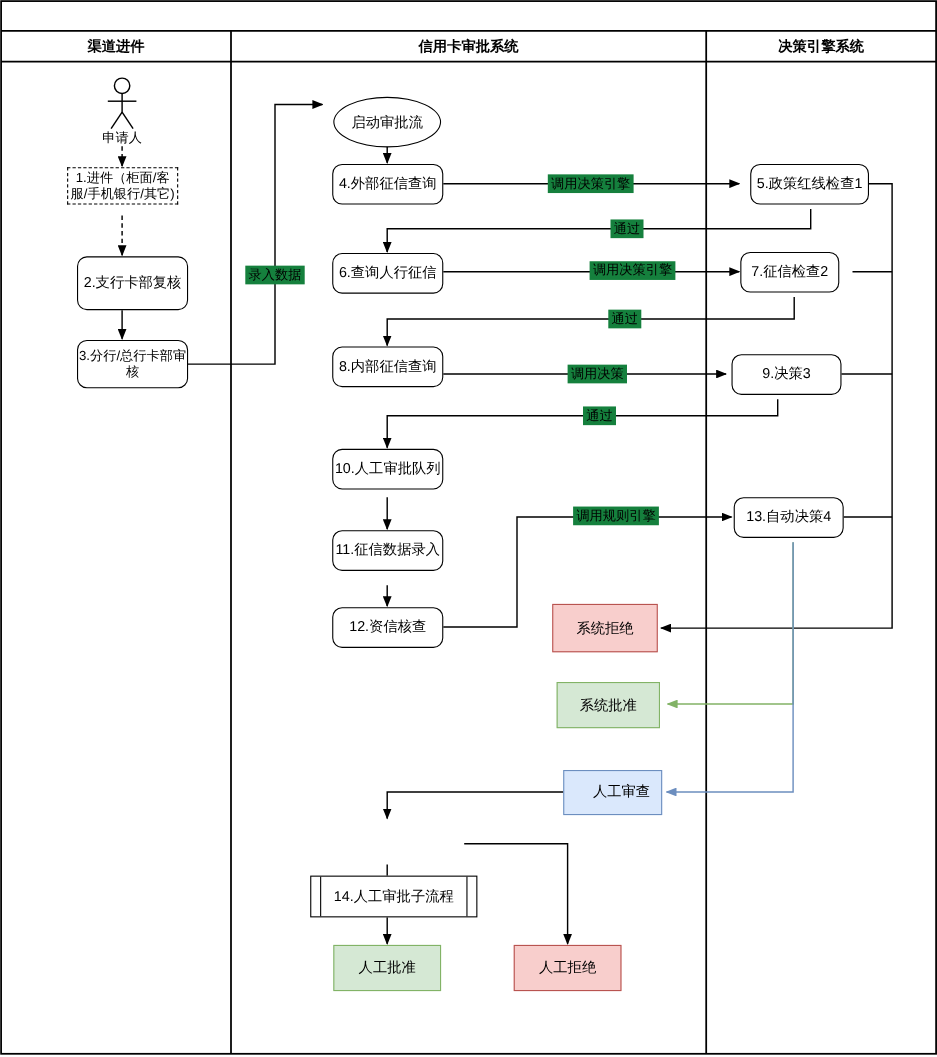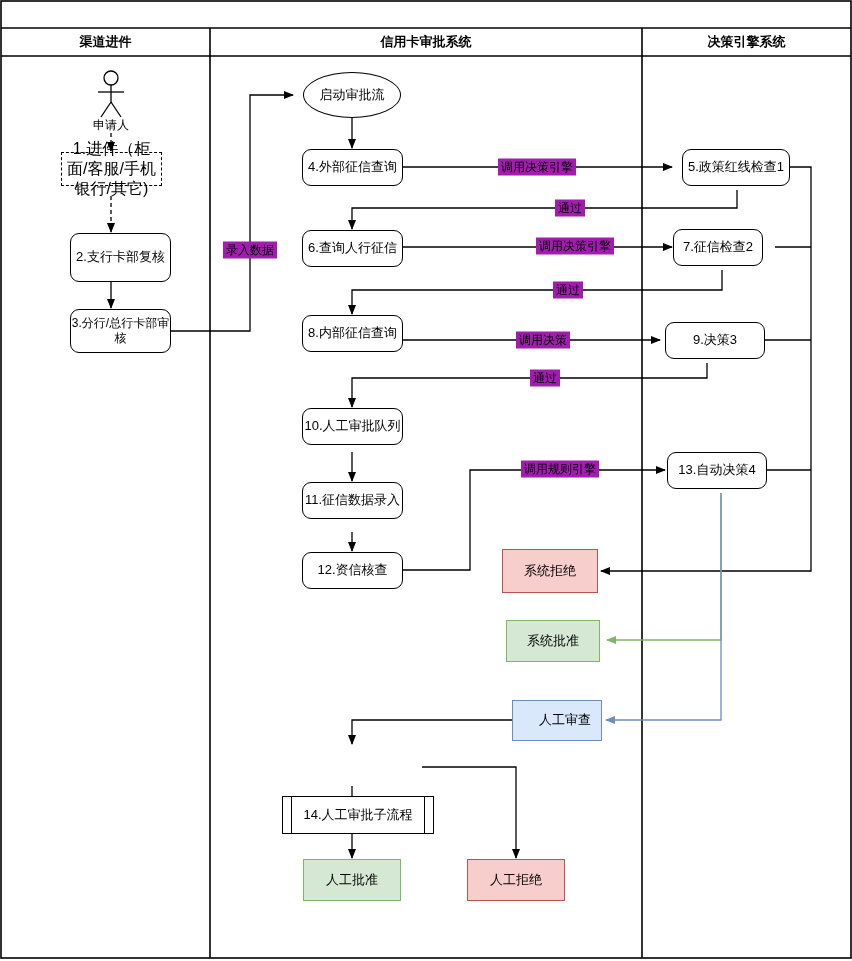--- a/index.html
+++ b/index.html
@@ -12,21 +12,21 @@
   .dashed{border:1.3px dashed #000;}
   .plain{border:1.3px solid #000;}
   .ellipse{border:1.3px solid #000;border-radius:50%;}
   .fill-red{background:#f8cecc;border:1.3px solid #b85450;}
   .fill-green{background:#d5e8d4;border:1.3px solid #82b366;}
   .fill-blue{background:#dae8fc;border:1.3px solid #6c8ebf;}
   .lane-title{position:absolute;display:flex;align-items:center;justify-content:center;
         font-size:13px;font-weight:bold;color:#000;box-sizing:border-box;}
   .diagram-title{position:absolute;left:1px;top:1px;width:850px;height:27px;display:flex;
         align-items:center;justify-content:center;font-size:14px;font-weight:bold;color:#000;}
-  .edge-label{position:absolute;font-size:12px;color:#000;background:#a21caf;padding:0 3px;
+  .edge-label{position:absolute;font-size:12px;color:#000;background:#15803d;padding:0 3px;
         white-space:nowrap;transform:translate(-50%,-50%);}
   .subproc-bar{position:absolute;top:0;bottom:0;width:1.3px;background:#000;}
   .actor-label{position:absolute;font-size:12px;color:#000;transform:translateX(-50%);white-space:nowrap;}
 </style>
 </head>
 <body>
 
 <div id="canvas">
 
   <svg id="svg" xmlns="http://www.w3.org/2000/svg">
@@ -110,25 +110,25 @@
     </g>
   </svg>
 
 
   <div class="lane-title" style="left:1px;top:28px;width:209px;height:28px;">渠道进件</div>
   <div class="lane-title" style="left:210px;top:28px;width:432px;height:28px;">信用卡审批系统</div>
   <div class="lane-title" style="left:642px;top:28px;width:209px;height:28px;">决策引擎系统</div>
 
   <div class="actor-label" style="left:111px;top:117px;">申请人</div>
 
-  <div class="node dashed" style="left:61px;top:152px;width:101px;height:27px;font-size:16px;padding:16px 2px;">1.进件（柜面/客服/手机银行/其它)</div>
+  <div class="node dashed" style="left:61px;top:152px;width:101px;height:27px;font-size:12px;padding:16px 2px;">1.进件（柜面/客服/手机银行/其它)</div>
   <div class="node rounded" style="left:70px;top:233px;width:101px;height:49px;">2.支行卡部复核</div>
   <div class="node rounded" style="left:70px;top:309px;width:101px;height:44px;font-size:12px;">3.分行/总行卡部审核</div>
 
-  <div class="node ellipse" style="left:303px;top:72px;width:98px;height:46px;">启动审批流</div>
+  <div class="node ellipse" style="left:303px;top:88px;width:98px;height:46px;">启动审批流</div>
   <div class="node rounded" style="left:302px;top:149px;width:101px;height:37px;">4.外部征信查询</div>
   <div class="node rounded" style="left:302px;top:230px;width:101px;height:37px;">6.查询人行征信</div>
   <div class="node rounded" style="left:302px;top:315px;width:101px;height:37px;">8.内部征信查询</div>
   <div class="node rounded" style="left:302px;top:408px;width:101px;height:37px;">10.人工审批队列</div>
   <div class="node rounded" style="left:302px;top:482px;width:101px;height:37px;">11.征信数据录入</div>
   <div class="node rounded" style="left:302px;top:552px;width:101px;height:37px;">12.资信核查</div>
 
   <div class="node fill-red" style="left:502px;top:549px;width:96px;height:44px;">系统拒绝</div>
   <div class="node fill-green" style="left:506px;top:620px;width:94px;height:42px;">系统批准</div>
   <div class="node fill-blue" style="left:512px;top:700px;width:90px;height:41px;padding-left:16px;">人工审查</div>

